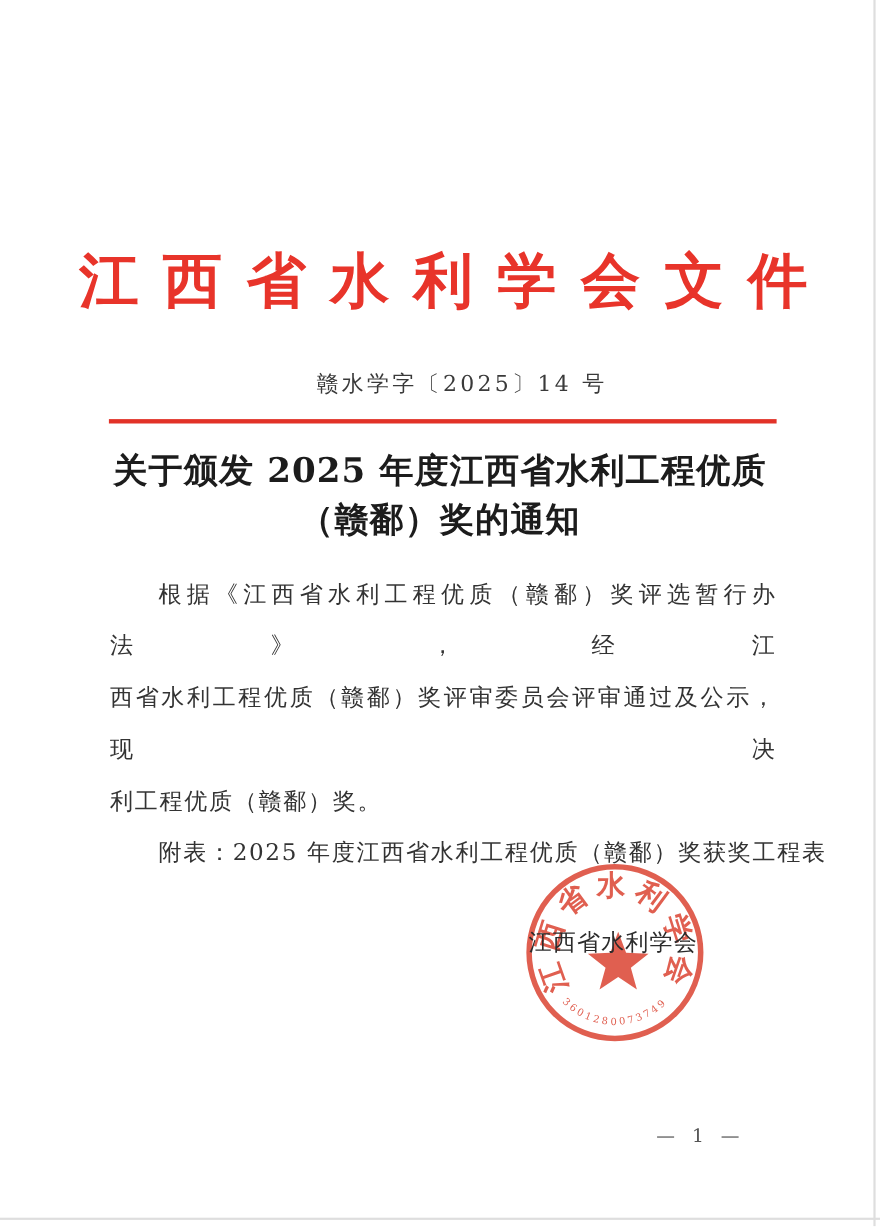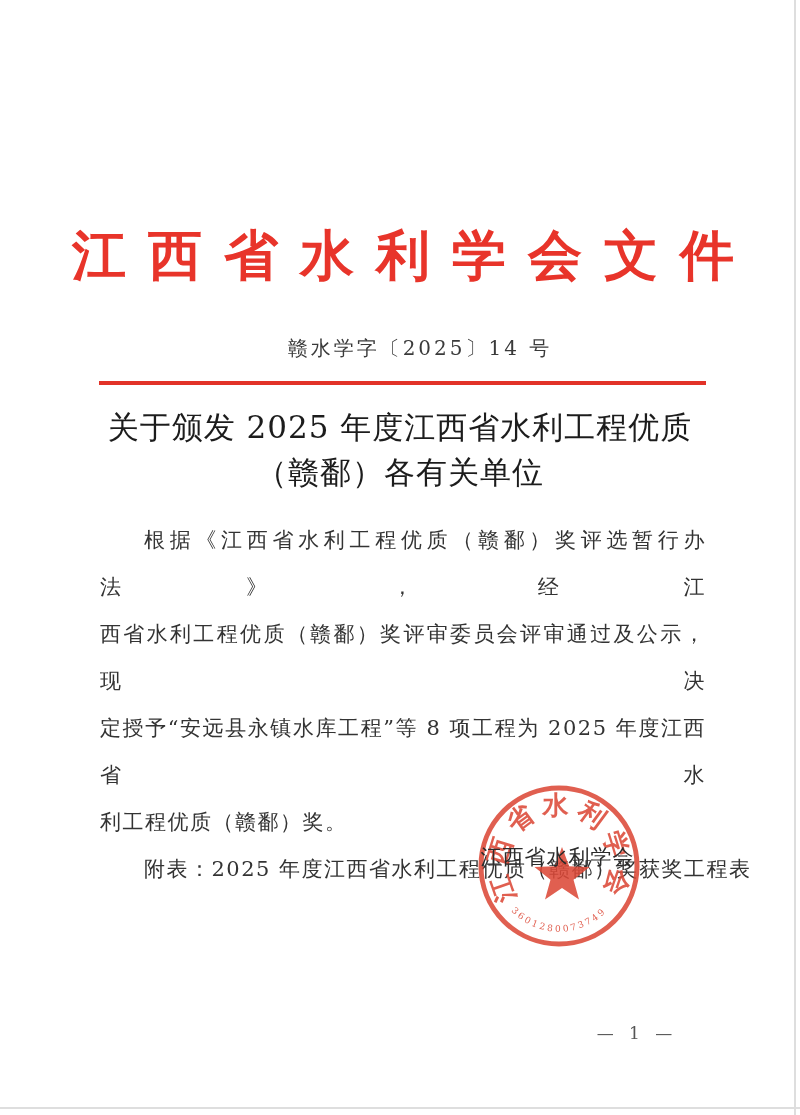--- a/index.html
+++ b/index.html
@@ -34,21 +34,21 @@
     text-align: center;
     font-size: 20px; letter-spacing: 3px; color: #3a3a3a; margin-left: 20px;
   }
   .rule {
     position: absolute; top: 381px; left: 99px;
     width: 607px; height: 4px;
     background: #e23228;
   }
   .title {
     position: absolute; left: 0; width: 100%;
-    text-align: center; font-weight: normal;
+    text-align: center; font-weight: bold;
     font-size: 31px; color: #1c1c1c;
     letter-spacing: 1px;
     white-space: nowrap;
   }
   .title.l1 { top: 407px; }
   .title.l2 { top: 452px; }
   .body-block {
     position: absolute; top: 517px; left: 100px; width: 606px;
     font-size: 21px; line-height: 47px;
     letter-spacing: 1.5px; color: #333333;
@@ -81,26 +81,25 @@
 <div class="page">
 
   <div class="banner">江西省水利学会文件</div>
 
   <div class="docno">赣水学字〔2025〕14 号</div>
 
   <div class="rule"></div>
 
   <div class="title l1">关于颁发 2025 年度江西省水利工程优质</div>
 
-  <div class="title l2">（赣鄱）各有关单位</div>
+  <div class="title l2">（赣鄱）奖的通知</div>
 
   <div class="body-block">
     <div class="bl indent just">根据《江西省水利工程优质（赣鄱）奖评选暂行办法》，经江</div>
     <div class="bl just">西省水利工程优质（赣鄱）奖评审委员会评审通过及公示，现决</div>
-    <div class="bl just">定授予“安远县永镇水库工程”等 8 项工程为 2025 年度江西省水</div>
     <div class="bl">利工程优质（赣鄱）奖。</div>
     <div class="bl indent">附表：2025 年度江西省水利工程优质（赣鄱）奖获奖工程表</div>
   </div>
 
   <svg class="seal" width="190" height="190" viewBox="-95 -95 190 190">
     <g opacity="0.87">
       <circle cx="0" cy="0" r="78" fill="none" stroke="#dc4837" stroke-width="5"></circle>
       <path id="sealArcTop" d="M -38 35 A 52 52 0 1 1 38 35" fill="none"></path>
       <text font-size="26" font-weight="bold" fill="#dc4837" text-anchor="middle" style="letter-spacing:7px">
         <textPath href="#sealArcTop" startOffset="50%">江西省水利学会</textPath>

